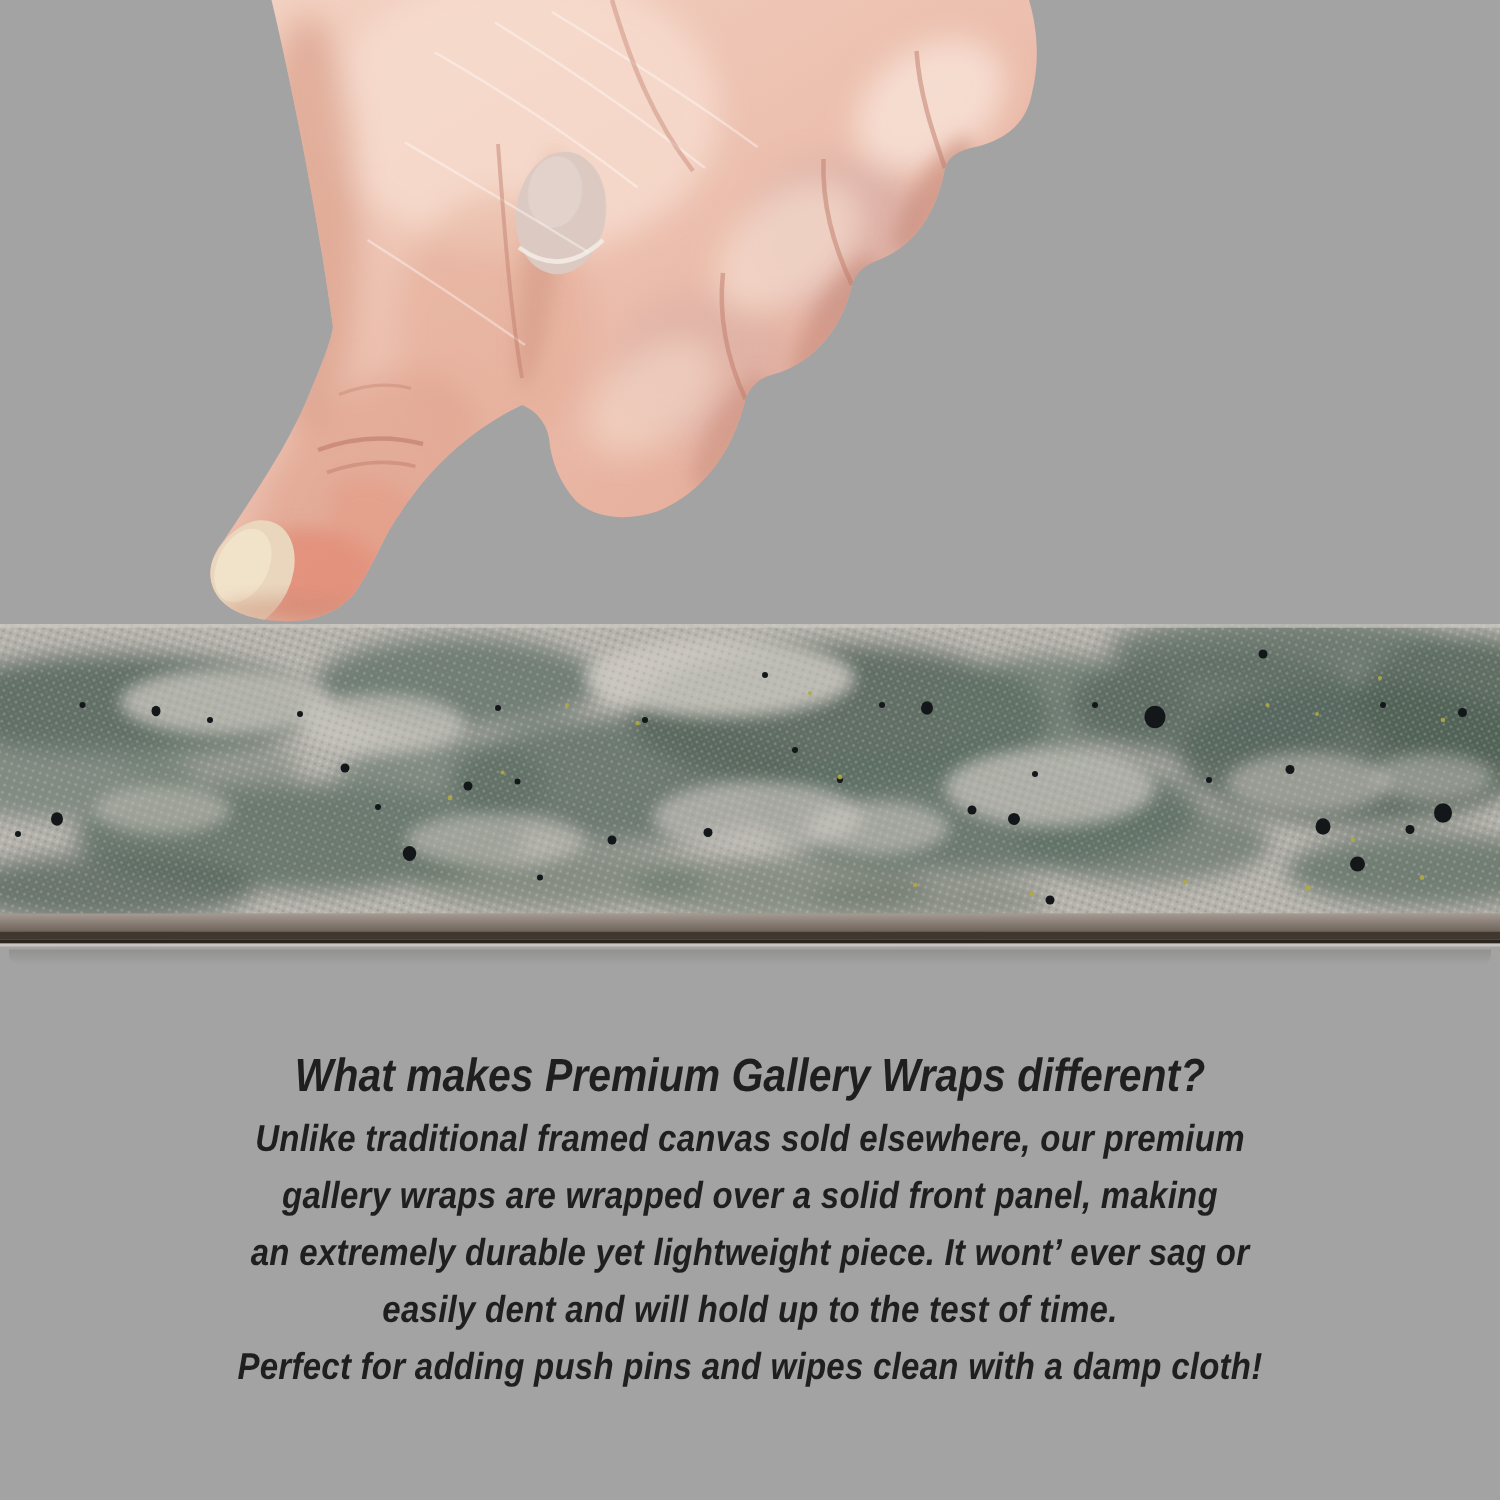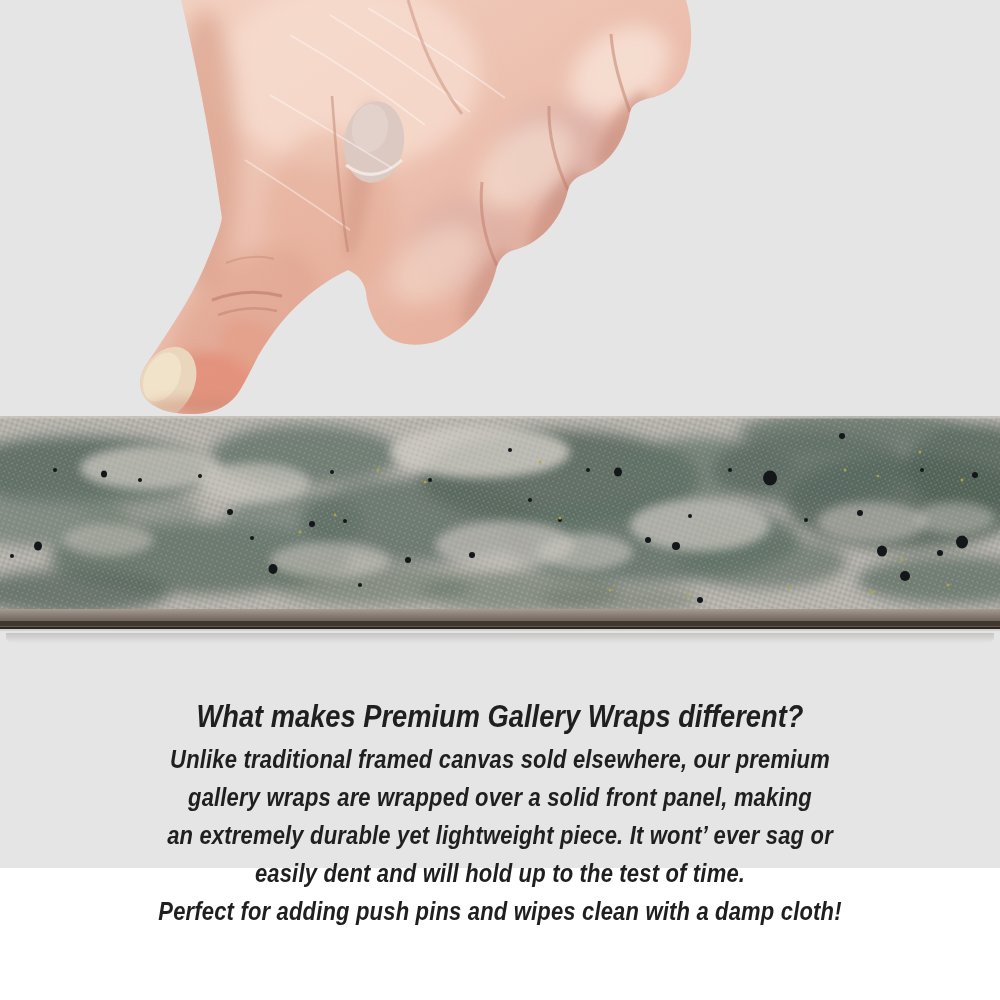--- a/index.html
+++ b/index.html
@@ -1,20 +1,20 @@
 <!DOCTYPE html>
 <html><head>
 <meta charset="utf-8">
 <style>
   html,body{margin:0;padding:0;}
   body{
     width:1000px;height:1000px;background:#ffffff;overflow:hidden;
     font-family:"Liberation Sans",sans-serif;
   }
-  .stage{position:relative;width:1000px;height:868px;background:#e5e5e5;}
+  .stage{position:relative;width:1000px;height:1000px;background:#a3a3a3;}
   .hand-svg{position:absolute;left:0;top:0;width:1000px;height:432px;display:block;}
   .canvas-svg{position:absolute;left:0;top:416px;width:1000px;height:220px;display:block;}
   .under-shadow{
     position:absolute;left:6px;top:633px;width:988px;height:10px;
     background:linear-gradient(to bottom,rgba(90,84,78,0.22),rgba(90,84,78,0));
     border-radius:0 0 6px 6px;
   }
   .text-block{
     position:absolute;left:0;top:694px;width:1000px;
     color:#1f1f1f;text-align:center;font-style:italic;font-weight:bold;

